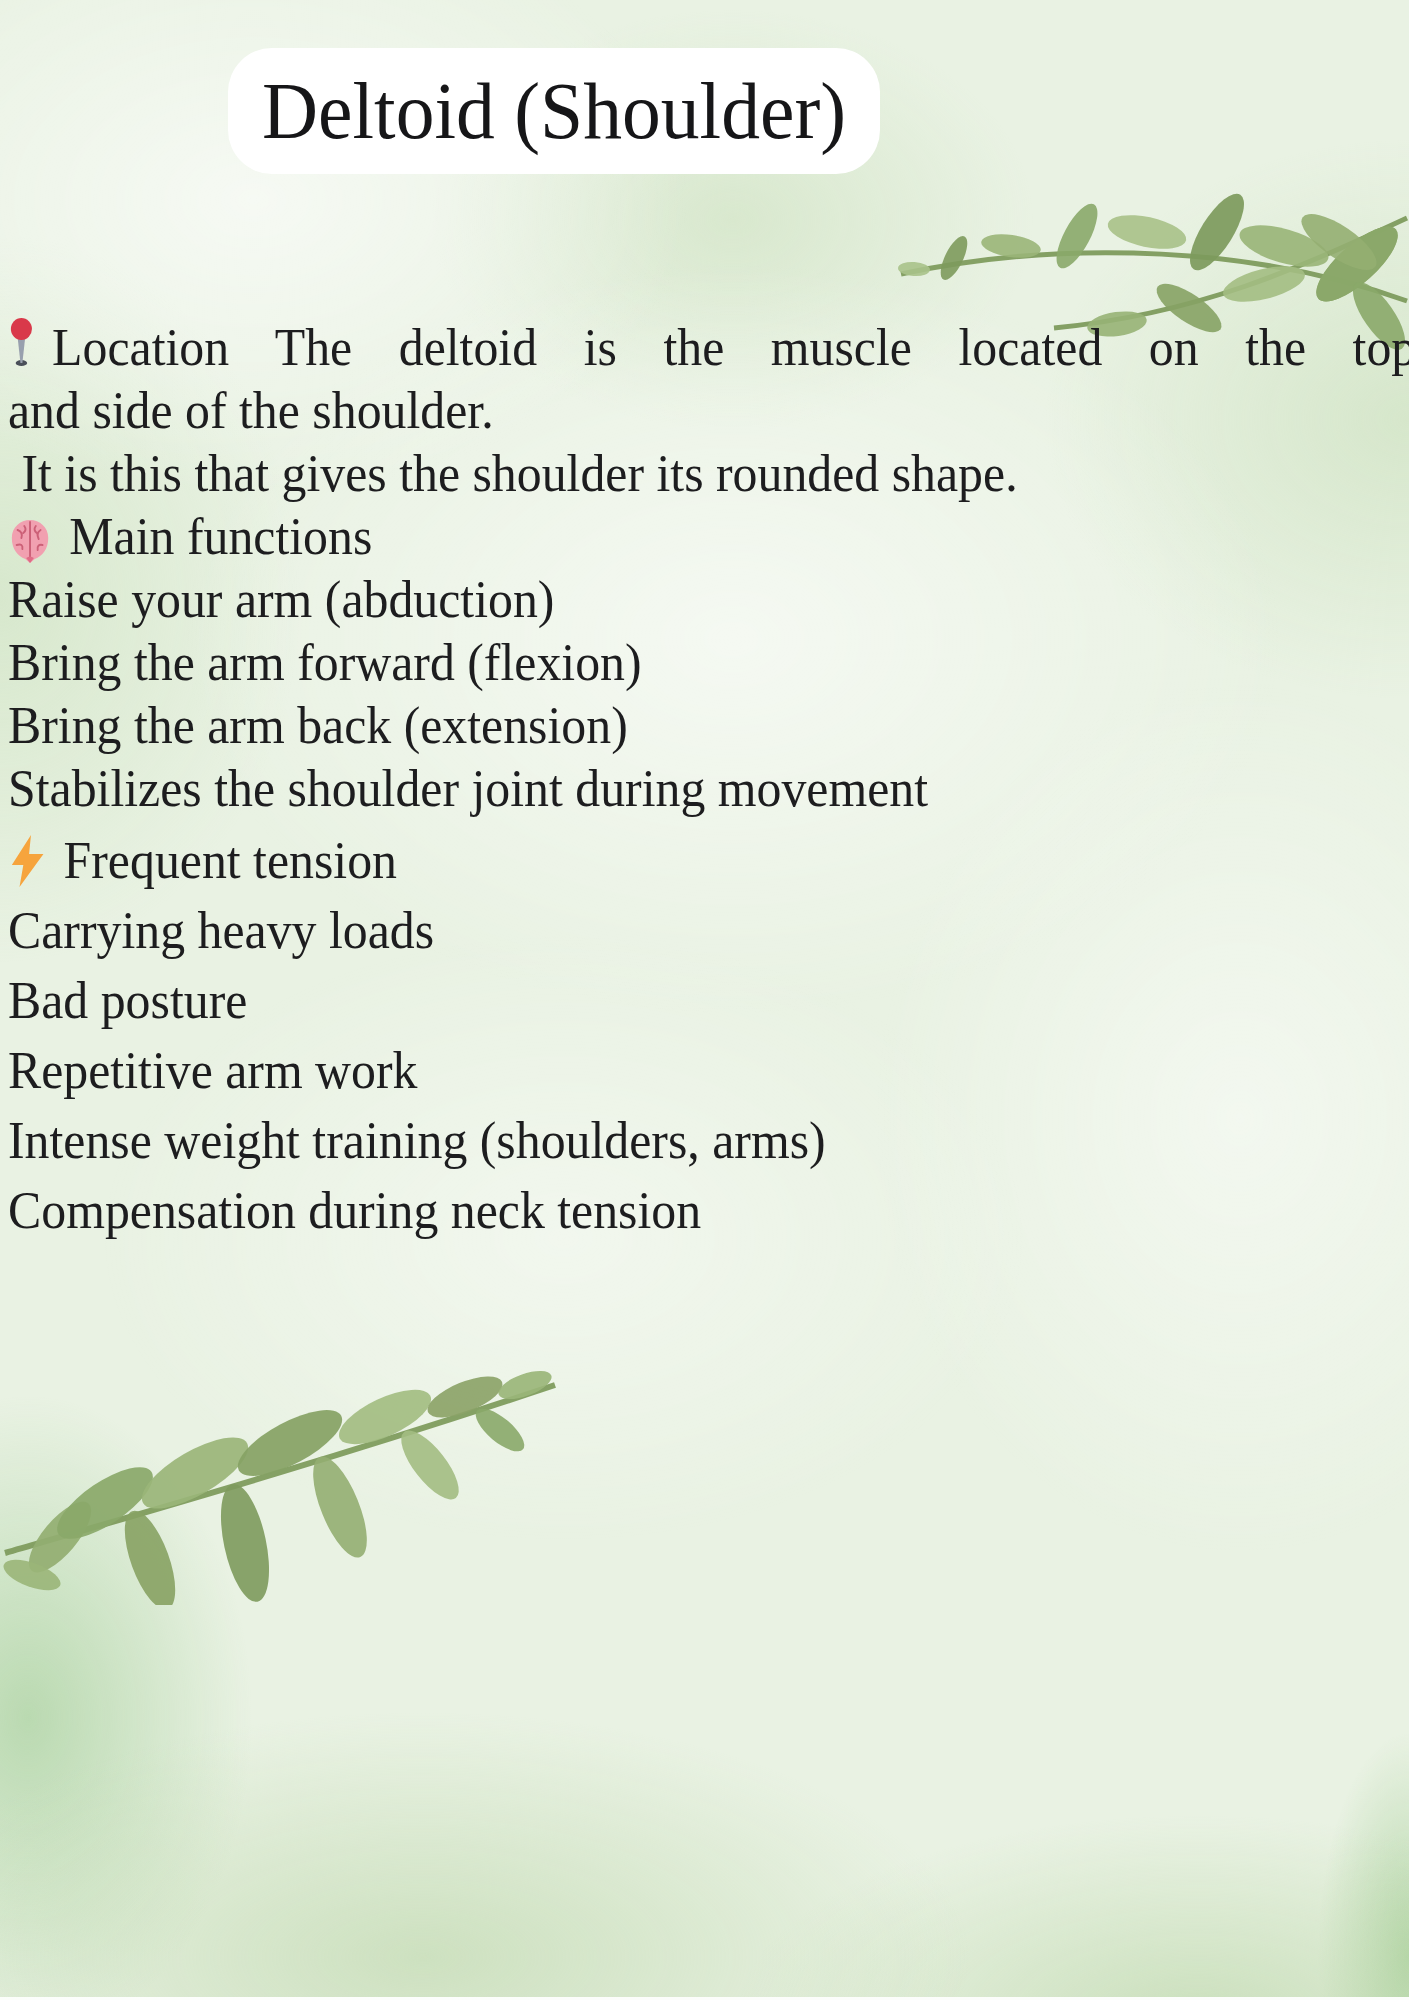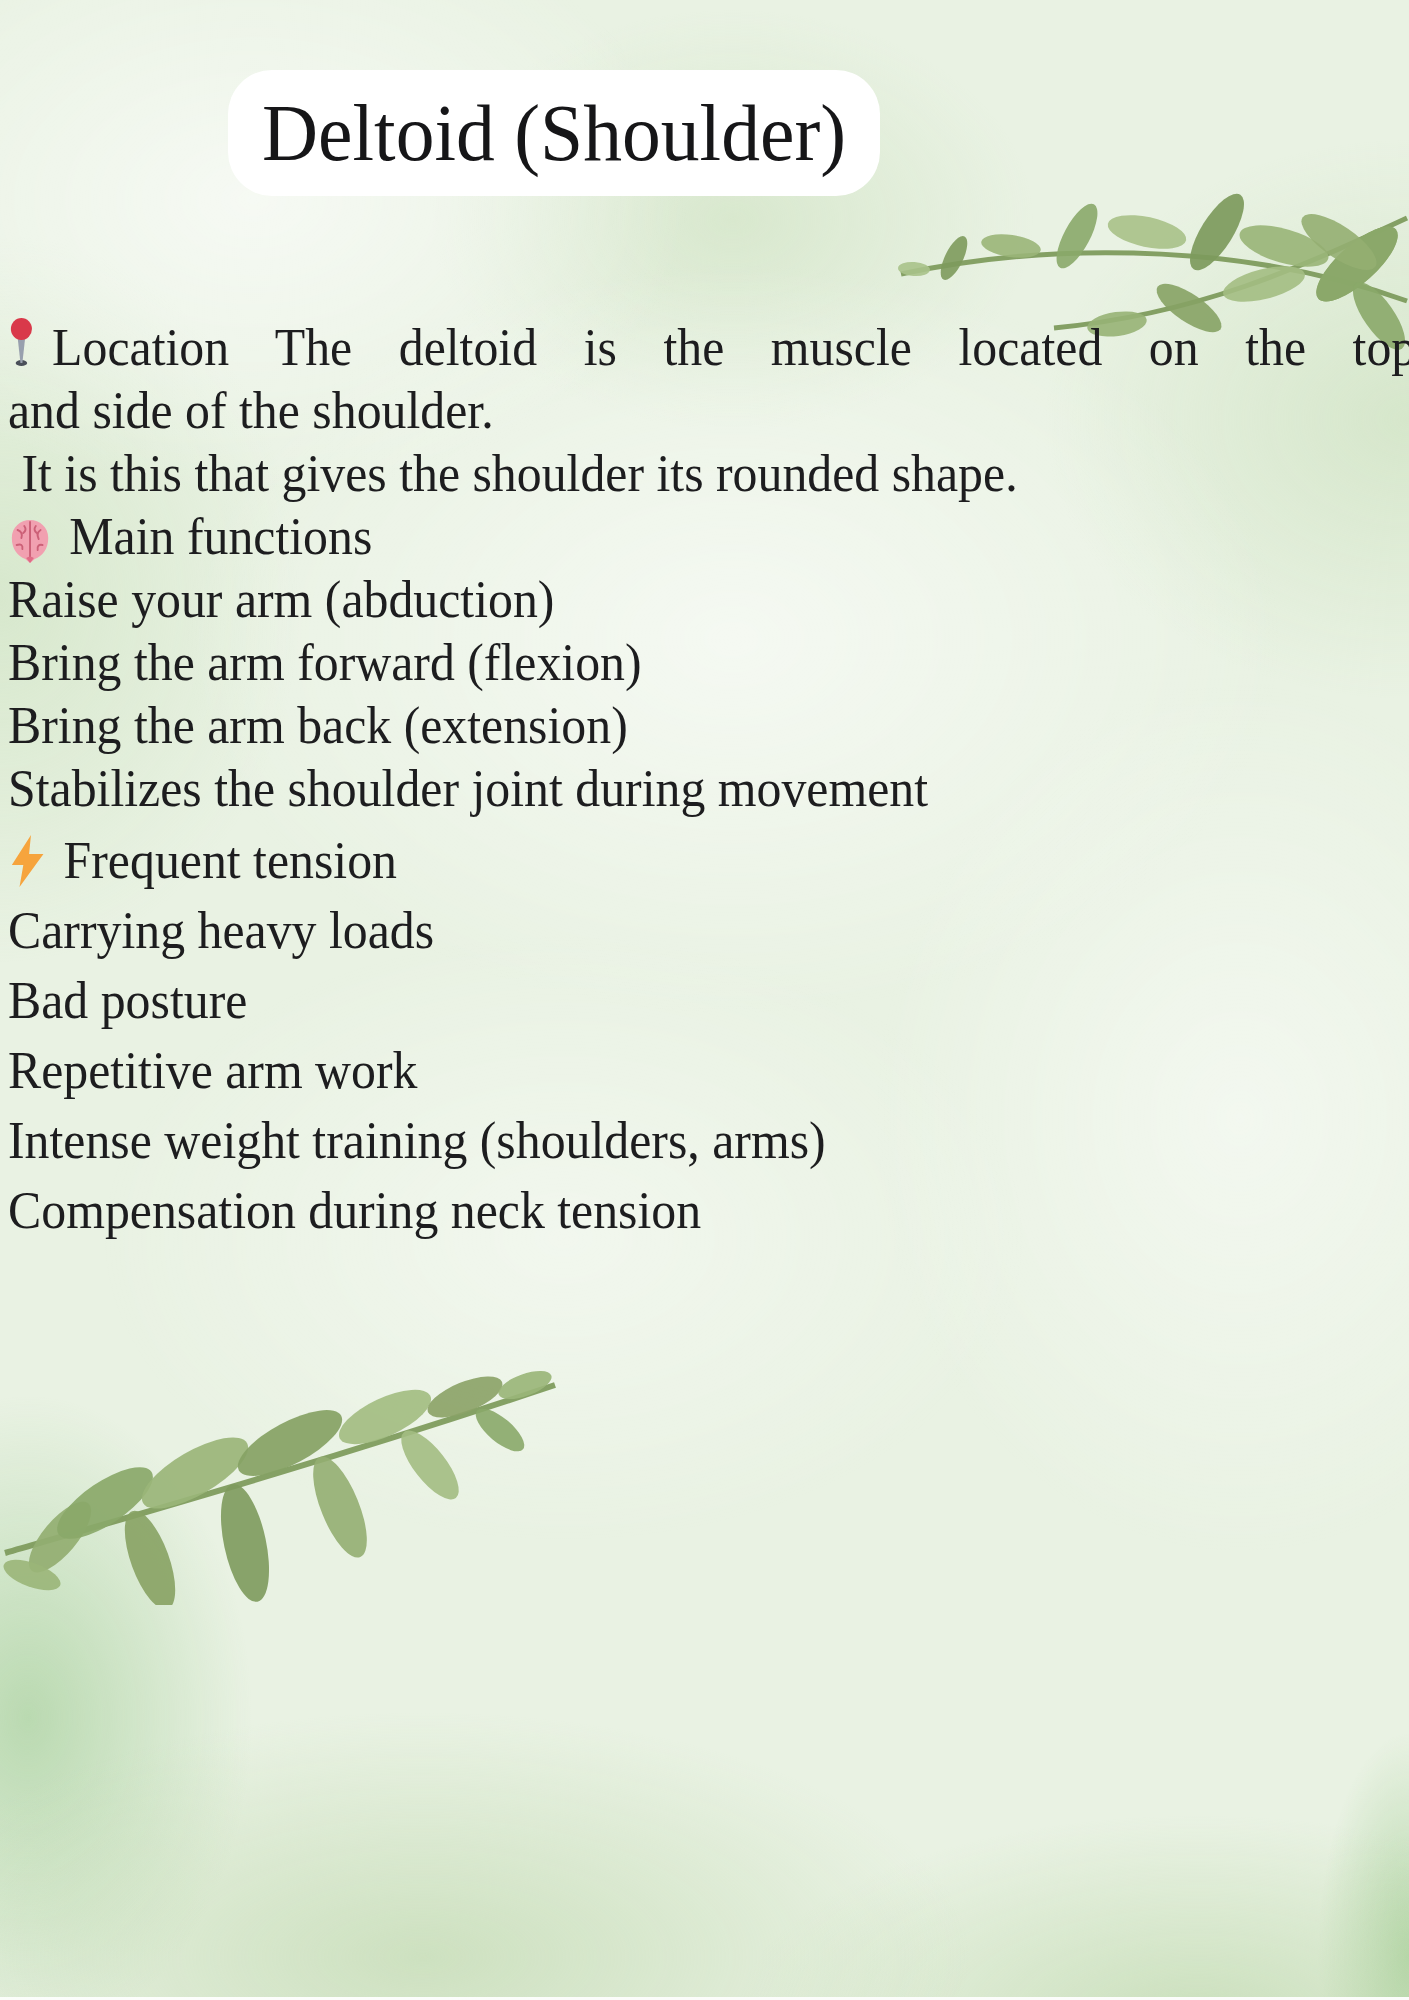--- a/index.html
+++ b/index.html
@@ -19,21 +19,21 @@
       radial-gradient(ellipse 760px 340px at 30% 98%, rgba(188,214,170,.62), transparent 72%),
       radial-gradient(ellipse 320px 460px at 2% 86%, rgba(143,195,131,.52), transparent 70%),
       radial-gradient(ellipse 640px 280px at 85% 101%, rgba(181,211,161,.58), transparent 72%),
       radial-gradient(ellipse 130px 320px at 100% 98%, rgba(150,198,135,.62), transparent 70%);
     border-bottom:3px solid rgba(255,255,255,.85);
     box-sizing:border-box;
     font-family:"Liberation Serif", serif;
     color:#1d1d1f;
   }
   .title-card{
-    position:absolute;left:228px;top:70px;width:652px;height:126px;
+    position:absolute;left:228px;top:48px;width:652px;height:126px;
     background:#ffffff;border-radius:44px;
     display:flex;align-items:center;justify-content:center;
   }
   .title-card h1{
     margin:0;font-size:80px;font-weight:500;letter-spacing:0px;
     transform:scaleX(.97);transform-origin:center;
     white-space:nowrap;color:#161618;
   }
   .content{
     position:absolute;left:8px;top:316px;width:1470px;

